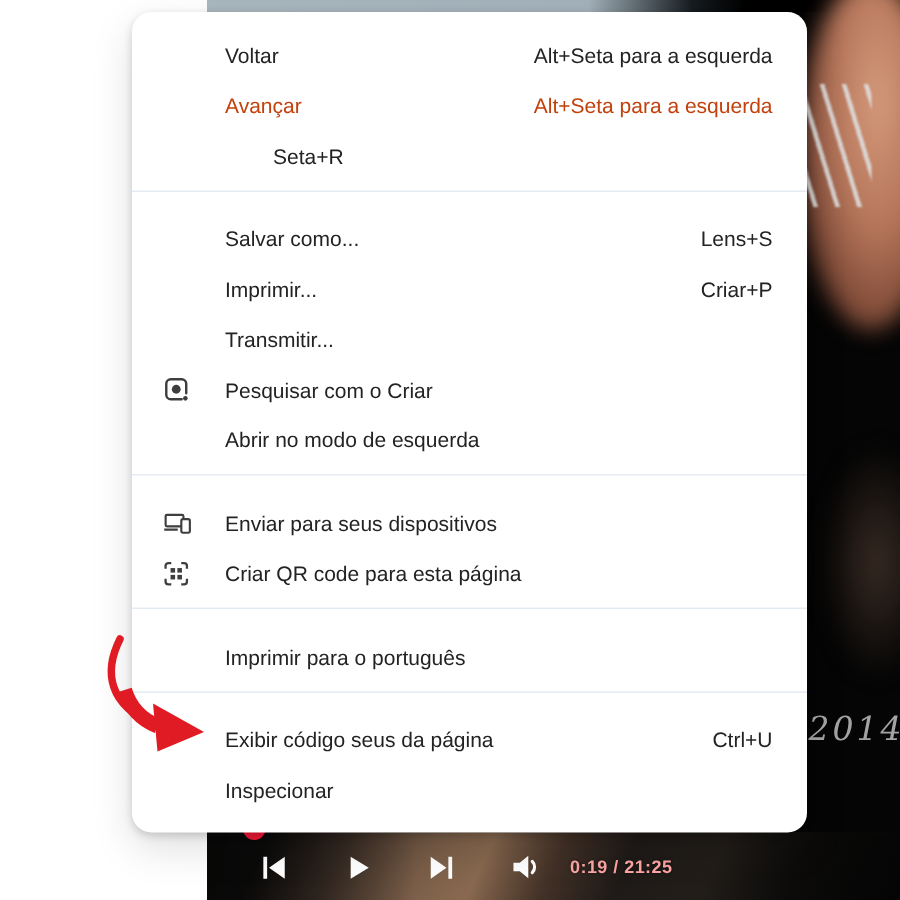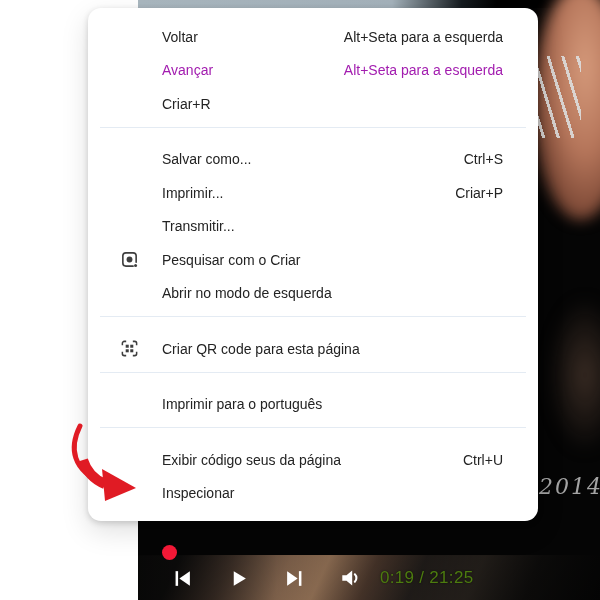--- a/index.html
+++ b/index.html
@@ -22,34 +22,34 @@
   .year-caption{position:absolute;left:401px;top:474px;font-family:"DejaVu Serif", serif;
     font-style:italic;font-size:22px;letter-spacing:2px;color:#a3a3a3;}
   .player-bottom{position:absolute;left:0;bottom:0;width:100%;height:45px;
     background:
       linear-gradient(to right, rgba(0,0,0,.6) 0%, rgba(0,0,0,.15) 30%, rgba(0,0,0,.45) 75%, rgba(0,0,0,.65) 100%),
       linear-gradient(115deg,#141312 0%,#151413 9%,#4a3a30 20%,#8f6e55 32%,#ab8464 40%,#5c4436 50%,#2e2824 60%,#3b332c 72%,#191715 84%,#0b0b0b 100%);}
   .scrubber-dot{position:absolute;left:24px;top:545px;width:15px;height:15px;border-radius:50%;background:#f51937;}
   .controls{position:absolute;left:0;bottom:3px;width:100%;height:38px;display:flex;align-items:center;padding-left:16px;}
   .pbtn{width:56px;height:38px;display:flex;align-items:center;justify-content:center;flex:0 0 auto;}
   .pbtn svg{display:block;}
-  .time-display{color:#4d7c0f;font-size:17px;font-weight:normal;letter-spacing:.3px;margin-left:2px;
+  .time-display{color:#fca5a5;font-size:12px;font-weight:bold;letter-spacing:.3px;margin-left:2px;
     font-family:"Liberation Sans", sans-serif;text-shadow:0 0 2px rgba(0,0,0,.6);}
 
   
   .menu-card{position:absolute;left:88px;top:8px;width:450px;box-sizing:border-box;
-    background:#fff;border-radius:13px;padding:12px 12px 11px;z-index:5;
+    background:#fff;border-radius:13px;padding:12px 0 11px;z-index:5;
     box-shadow:0 2px 6px rgba(0,0,0,.16), 0 10px 28px rgba(0,0,0,.13);}
   .menu-item{display:flex;align-items:center;height:33.5px;padding:0 23px 0 20px;
     font-size:14px;color:#232323;}
   .menu-item .ic{width:42px;flex:0 0 42px;display:flex;align-items:center;}
   .menu-item .ic svg{display:block;}
   .menu-item .label{flex:1;white-space:nowrap;}
-  .menu-item .shortcut{white-space:nowrap;color:#232323;}
-  .menu-item.disabled, .menu-item.disabled .shortcut{color:#a21caf;}
+  .menu-item .shortcut{white-space:nowrap;color:#232323;margin-left:32px;}
+  .menu-item.disabled, .menu-item.disabled .shortcut{color:#c2410c;}
   .sep{height:1px;background:#e4ebf3;margin:6px 0 15px;}
 
   
   .annotation-arrow{position:absolute;left:54px;top:422px;z-index:6;pointer-events:none;}
 </style>
 </head>
 <body>
 
 <div class="stage">
 
@@ -106,29 +106,29 @@
       <span class="label">Voltar</span>
       <span class="shortcut">Alt+Seta para a esquerda</span>
     </div>
     <div class="menu-item disabled">
       <span class="ic"></span>
       <span class="label">Avançar</span>
       <span class="shortcut">Alt+Seta para a esquerda</span>
     </div>
     <div class="menu-item">
       <span class="ic"></span>
-      <span class="shortcut">Criar+R</span>
+      <span class="shortcut">Seta+R</span>
     </div>
 
     <div class="sep"></div>
 
     <div class="menu-item">
       <span class="ic"></span>
       <span class="label">Salvar como...</span>
-      <span class="shortcut">Ctrl+S</span>
+      <span class="shortcut">Lens+S</span>
     </div>
     <div class="menu-item">
       <span class="ic"></span>
       <span class="label">Imprimir...</span>
       <span class="shortcut">Criar+P</span>
     </div>
     <div class="menu-item">
       <span class="ic"></span>
       <span class="label">Transmitir...</span>
       <span class="shortcut"></span>
@@ -147,20 +147,33 @@
       <span class="shortcut"></span>
     </div>
     <div class="menu-item">
       <span class="ic"></span>
       <span class="label">Abrir no modo de esquerda</span>
       <span class="shortcut"></span>
     </div>
 
     <div class="sep"></div>
 
+    <div class="menu-item">
+      <span class="ic">
+        <span>
+          <svg width="21" height="19" viewBox="0 0 22 20">
+            <rect x="2.5" y="4.5" width="12.5" height="8" rx="1" fill="none" stroke="#3e3e3e" stroke-width="1.5"></rect>
+            <path d="M1.5,14.8 h9.5" stroke="#3e3e3e" stroke-width="1.5" fill="none"></path>
+            <rect x="13.5" y="7.5" width="6" height="9.5" rx="1.2" fill="#ffffff" stroke="#3e3e3e" stroke-width="1.5"></rect>
+          </svg>
+        </span>
+      </span>
+      <span class="label">Enviar para seus dispositivos</span>
+      <span class="shortcut"></span>
+    </div>
     <div class="menu-item">
       <span class="ic">
         <span>
           <svg width="19" height="19" viewBox="0 0 20 20">
             <path d="M2.5,6.5 V4.5 a2,2 0 0 1 2,-2 h2" fill="none" stroke="#3e3e3e" stroke-width="1.6"></path>
             <path d="M13.5,2.5 h2 a2,2 0 0 1 2,2 v2" fill="none" stroke="#3e3e3e" stroke-width="1.6"></path>
             <path d="M17.5,13.5 v2 a2,2 0 0 1 -2,2 h-2" fill="none" stroke="#3e3e3e" stroke-width="1.6"></path>
             <path d="M6.5,17.5 h-2 a2,2 0 0 1 -2,-2 v-2" fill="none" stroke="#3e3e3e" stroke-width="1.6"></path>
             <rect x="6" y="6" width="3.2" height="3.2" fill="#3e3e3e"></rect>
             <rect x="10.8" y="6" width="3.2" height="3.2" fill="#3e3e3e"></rect>

